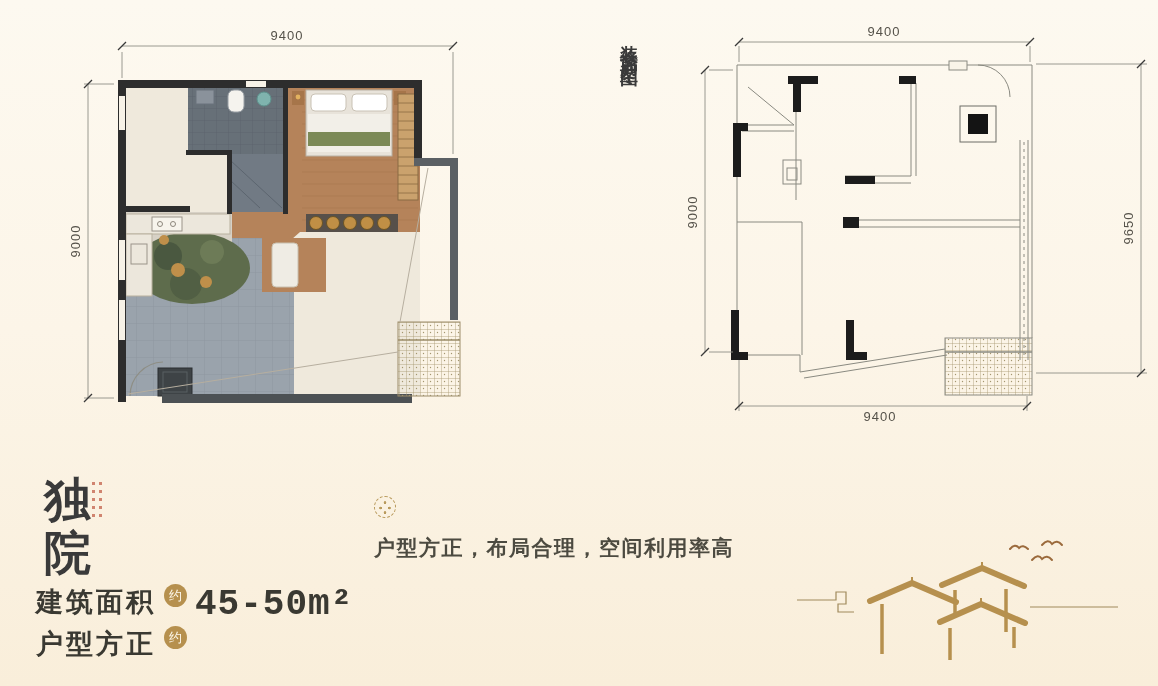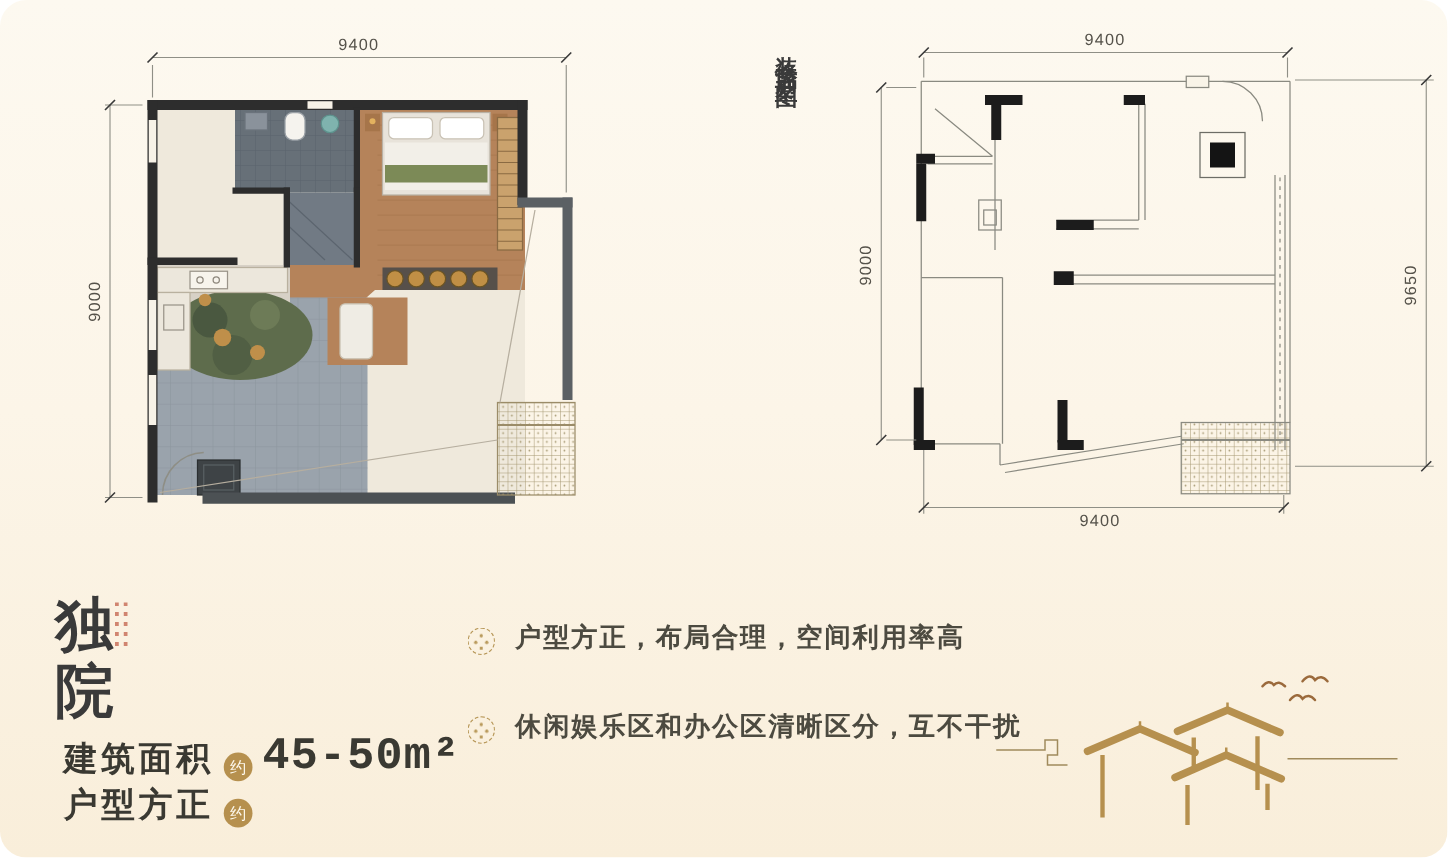--- a/index.html
+++ b/index.html
@@ -1,20 +1,19 @@
 <!DOCTYPE html>
 <html><head>
 <meta charset="utf-8">
 <style>
   html,body{margin:0;padding:0;}
   body{font-family:"Liberation Sans",sans-serif;}
   .canvas{
     position:relative;width:1158px;height:686px;overflow:hidden;
     background:linear-gradient(180deg,#fdf9f0 0%,#fcf5e8 48%,#f9eeda 100%);
-    border-radius:21px;
   }
   svg text{font-family:"Liberation Sans",sans-serif;}
   .dim-label{font-size:13px;fill:#55524a;letter-spacing:1px;}
   
   .divider-caption{
     position:absolute;left:620px;top:30px;
     writing-mode:vertical-rl;text-orientation:upright;
     font-size:18px;font-weight:700;color:#3a3a3a;letter-spacing:5px;line-height:1;
   }
   
@@ -28,31 +27,31 @@
   .seal-col{width:3px;height:100%;
     background:repeating-linear-gradient(#c2604a 0 3px,transparent 3px 8px);opacity:.75;}
   .badge{
     position:absolute;left:116px;top:496px;width:74px;height:74px;border-radius:50%;
     background:#b6904e;display:flex;align-items:center;justify-content:center;
     color:#fdf8ec;font-size:40px;font-weight:700;letter-spacing:1px;
   }
   .badge .notch{position:absolute;width:12px;height:16px;background:#fbf3e2;border-radius:50%;}
   .badge .notch.left{left:-6px;top:29px;}
   .badge .notch.right{right:-6px;top:29px;}
-  .area-row{position:absolute;left:51px;display:flex;align-items:flex-end;gap:8px;color:#3c3b35;}
+  .area-row{position:absolute;left:36px;display:flex;align-items:flex-start;gap:8px;color:#3c3b35;}
   .area-row.row1{top:584px;}
   .area-row.row2{top:626px;}
   .area-label{font-size:27px;font-weight:700;letter-spacing:3px;color:#3a3932;}
   .approx-badge{
     width:23px;height:23px;border-radius:50%;background:#b6904e;color:#fdf8ec;
     display:inline-flex;align-items:center;justify-content:center;font-size:13px;flex:0 0 auto;
   }
   .area-value{font-size:36px;font-weight:600;color:#3a3932;letter-spacing:1px;font-family:Liberation Mono, monospace;}
   .features{position:absolute;left:374px;top:496px;width:420px;}
-  .feature-row{display:flex;align-items:flex-end;gap:16px;margin-bottom:43px;}
+  .feature-row{display:flex;align-items:flex-start;gap:16px;margin-bottom:43px;flex-direction:column;}
   .feature-icon{
     width:20px;height:20px;border:1.6px dashed #b99a5c;border-radius:50%;flex:0 0 auto;
     background:
       radial-gradient(circle at 50% 28%,#b99a5c 1.1px,transparent 1.6px),
       radial-gradient(circle at 28% 55%,#b99a5c 1.1px,transparent 1.6px),
       radial-gradient(circle at 72% 55%,#b99a5c 1.1px,transparent 1.6px),
       radial-gradient(circle at 50% 78%,#b99a5c 1.1px,transparent 1.6px);
   }
   .feature-text{font-size:21px;font-weight:600;color:#4c4a40;letter-spacing:1.5px;white-space:nowrap;}
 </style>
@@ -272,19 +271,15 @@
   <div class="area-row row2">
     <span class="area-label">户型方正</span>
     <span class="approx-badge">约</span>
   </div>
 
   <div class="features">
     <div class="feature-row">
       <span class="feature-icon"></span>
       <span class="feature-text">户型方正，布局合理，空间利用率高</span>
     </div>
-    <div class="feature-row">
-      <span class="feature-icon"></span>
-      <span class="feature-text">休闲娱乐区和办公区清晰区分，互不干扰</span>
-    </div>
   </div>
 
 </div>
 
 </body></html>

